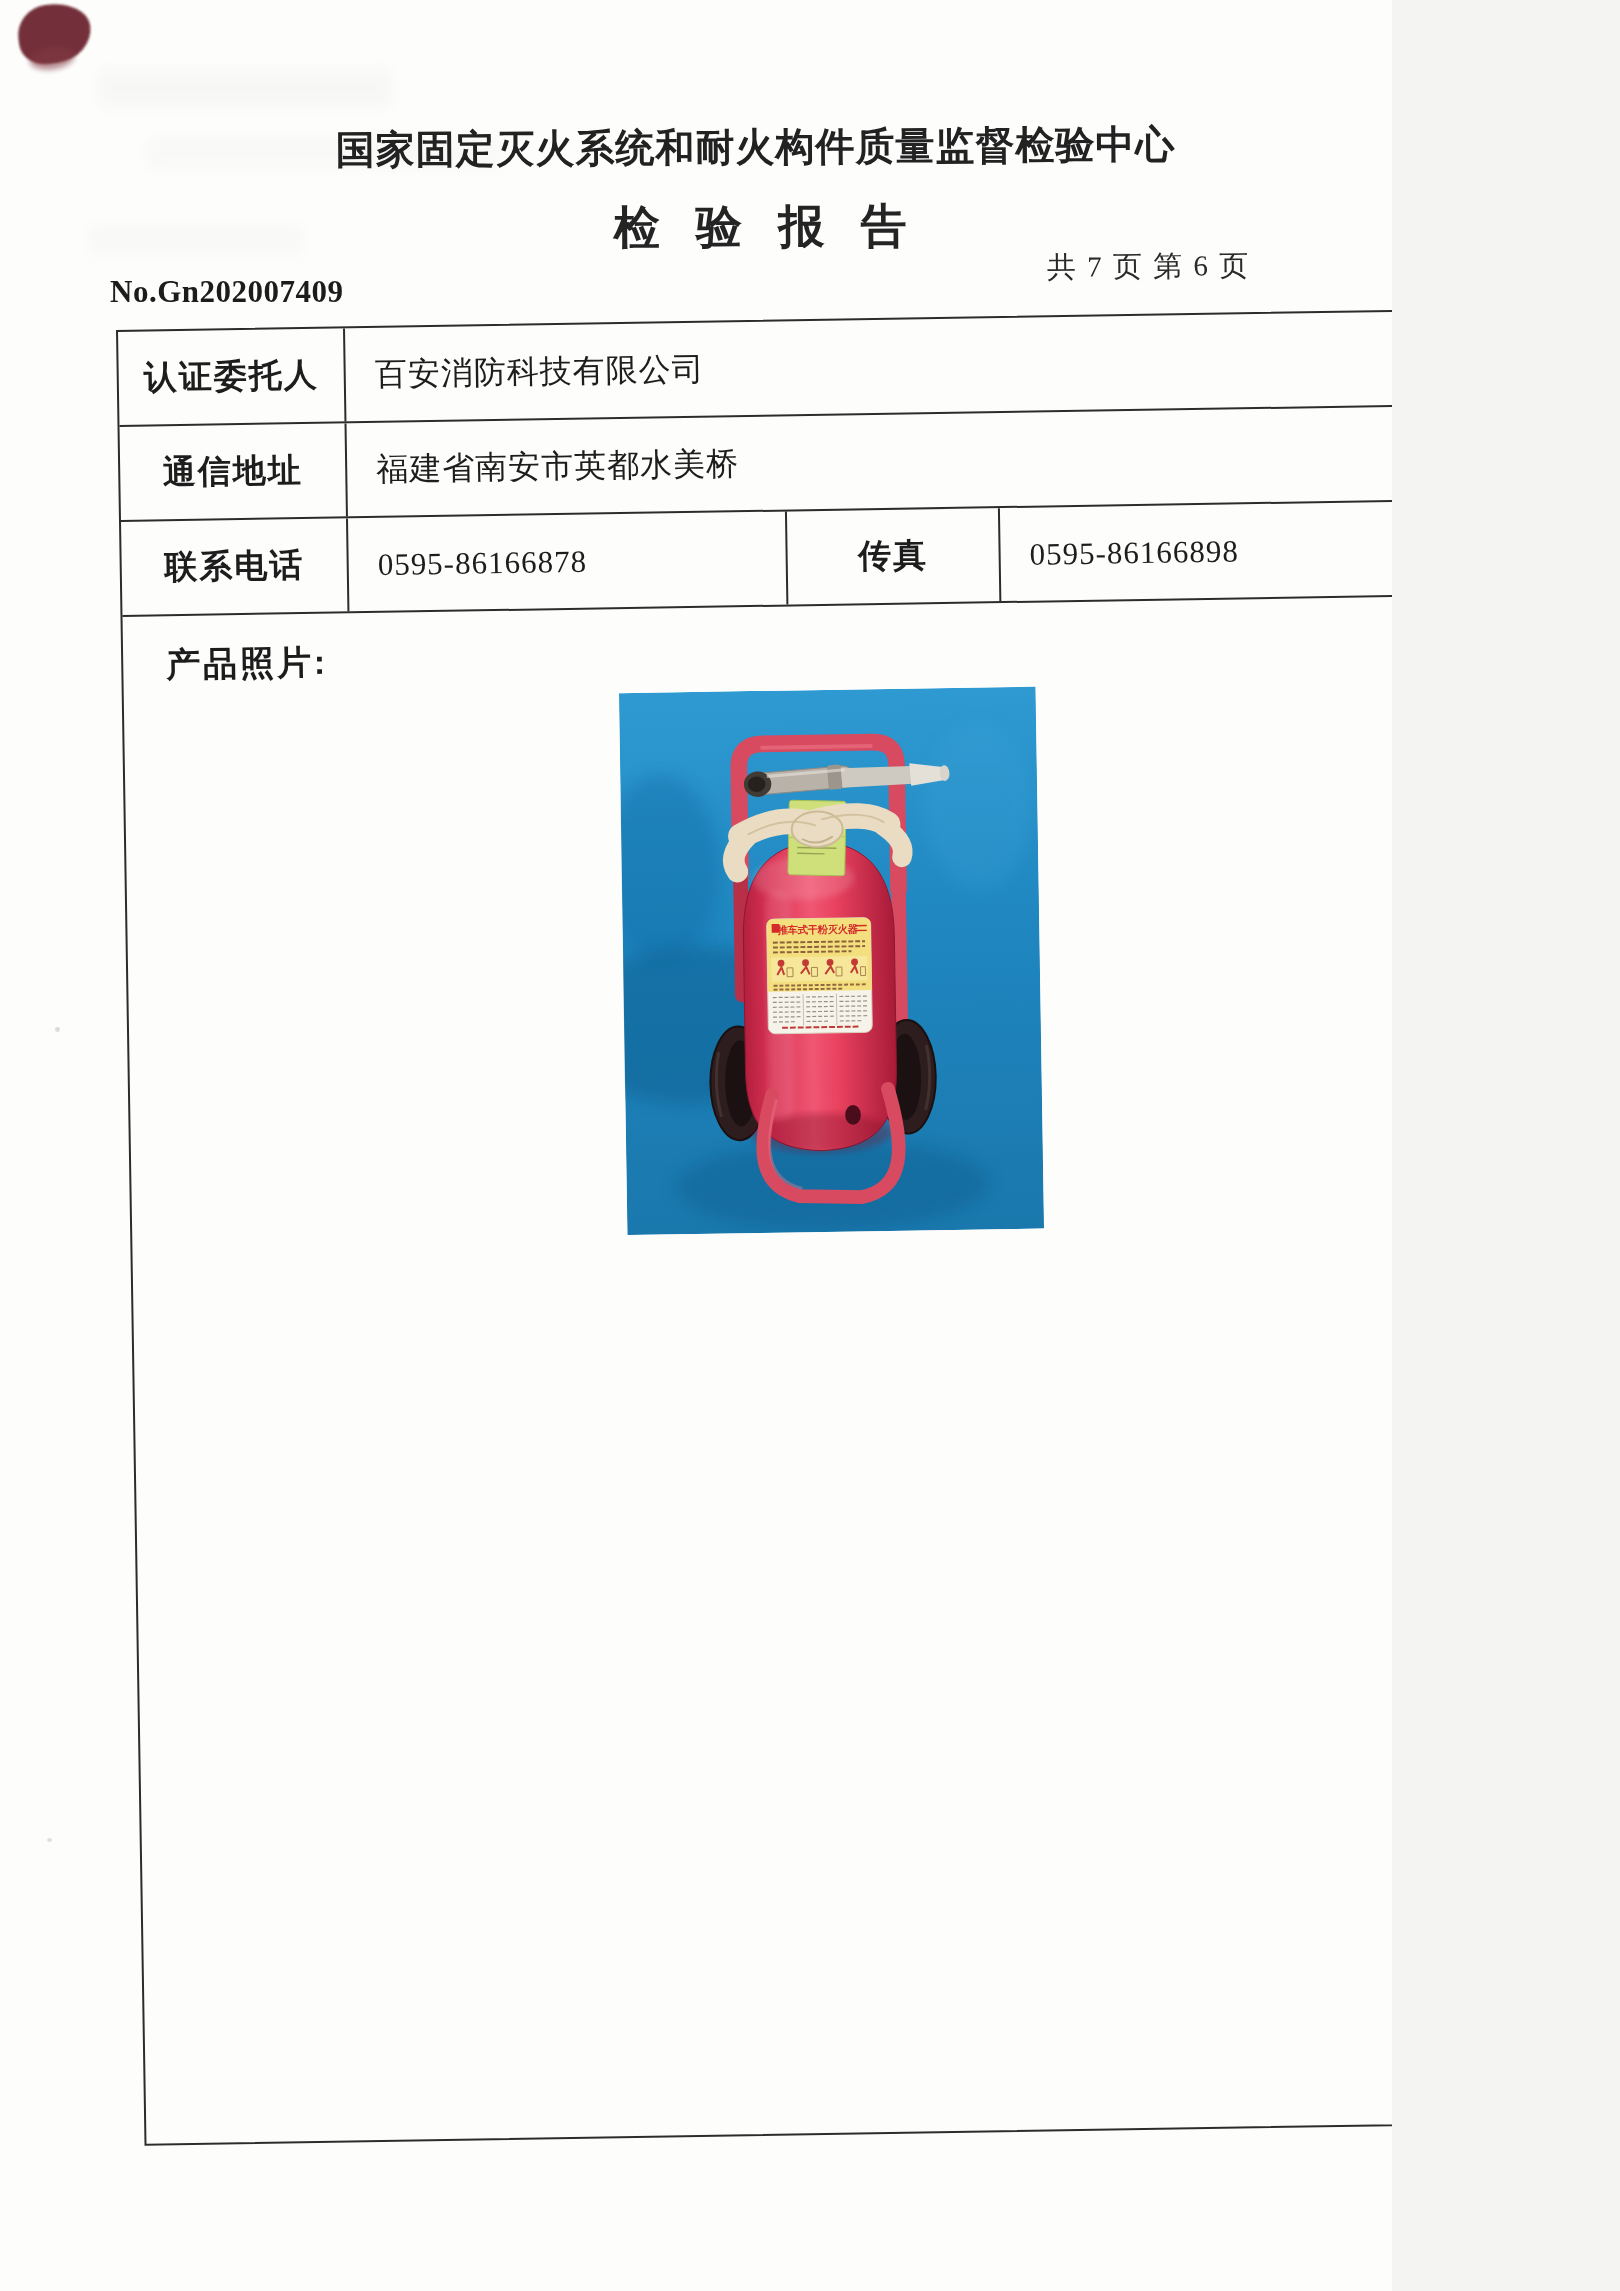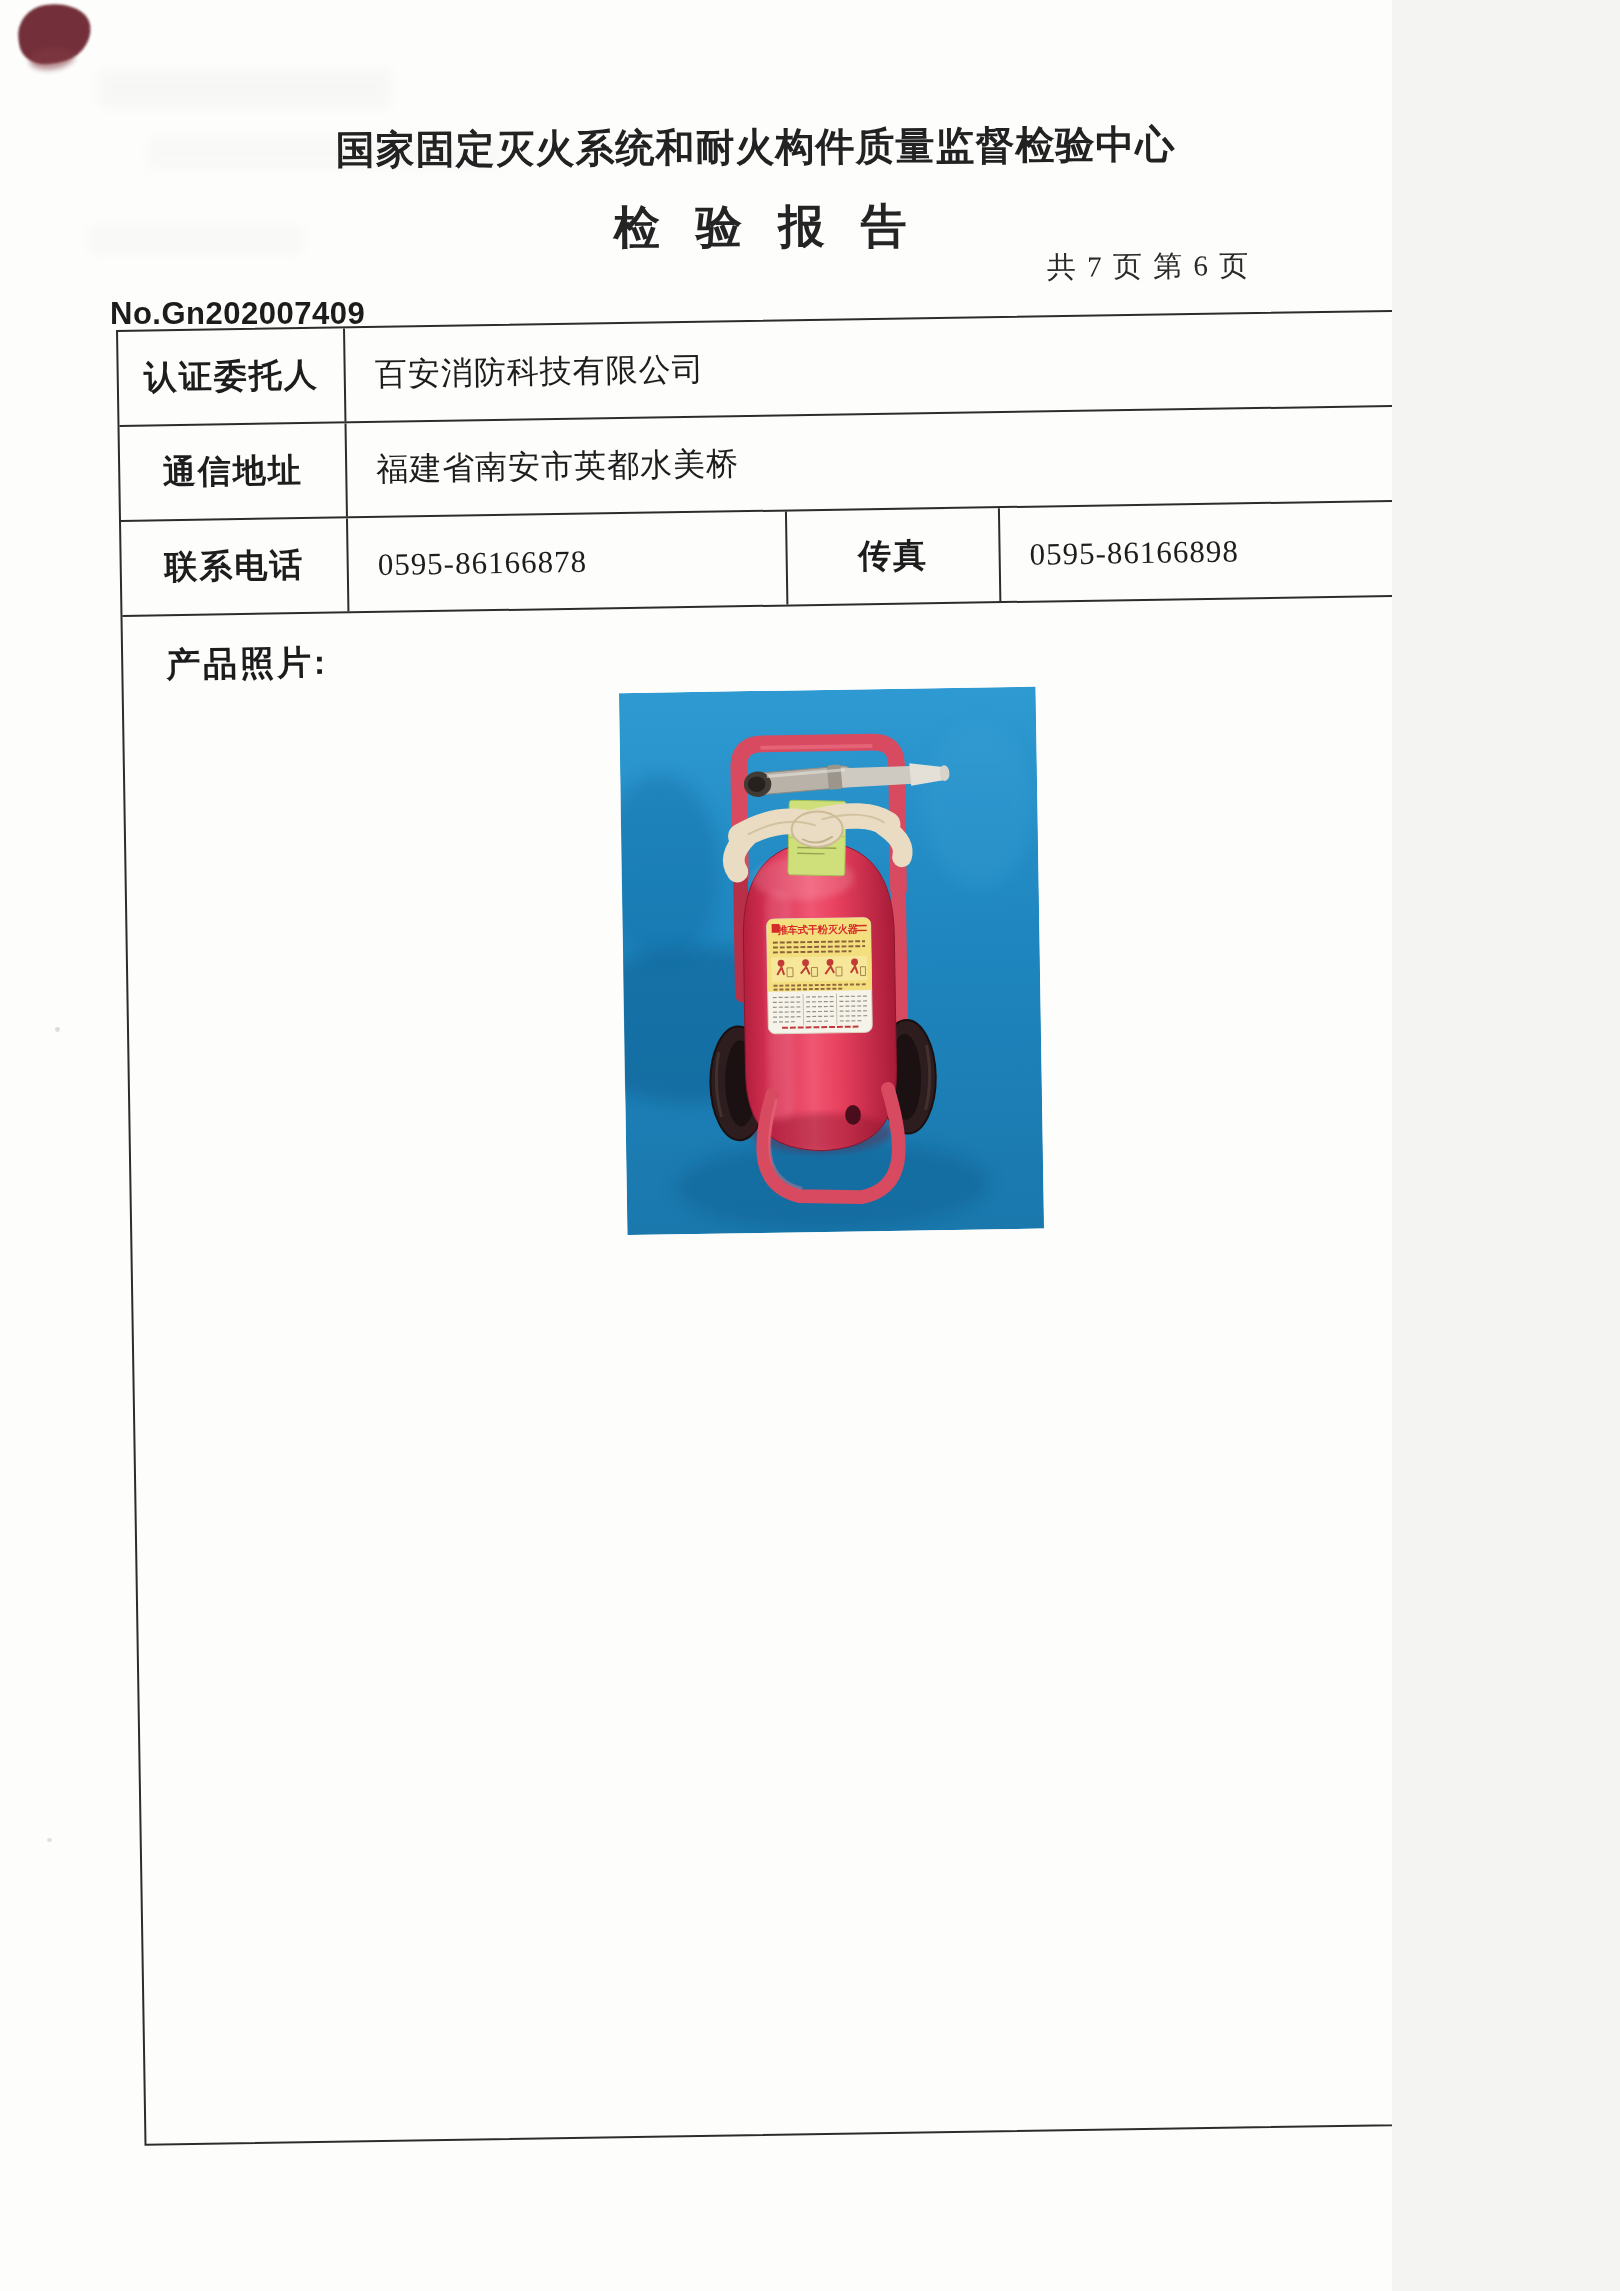--- a/index.html
+++ b/index.html
@@ -44,22 +44,22 @@
     letter-spacing:11.8px;color:#242424;
   }
   .page-info{
     position:absolute;top:247px;right:142px;
     font-family:"Liberation Serif","DejaVu Serif",serif;
     font-size:29px;color:#2a2a2a;letter-spacing:2px;
     transform:rotate(-0.5deg);
   }
   .report-no{
     position:absolute;left:110px;top:274px;
-    font-family:Liberation Sans, sans-serif;
-    font-weight:600;font-size:31px;color:#1c1c1c;letter-spacing:0.5px;margin-top:22px;
+    font-family:Liberation Serif, serif;
+    font-weight:600;font-size:31px;color:#1c1c1c;letter-spacing:0.5px;
   }
   
   .sheet{
     position:absolute;left:116px;top:330px;width:1399px;height:1816px;
     transform:rotate(-0.9deg);transform-origin:0 0;
     border:2px solid #2c2c2c;
     background:#fdfdfc;
     box-sizing:border-box;
   }
   .t-row{display:grid;box-sizing:border-box;border-bottom:2px solid #2c2c2c;}

